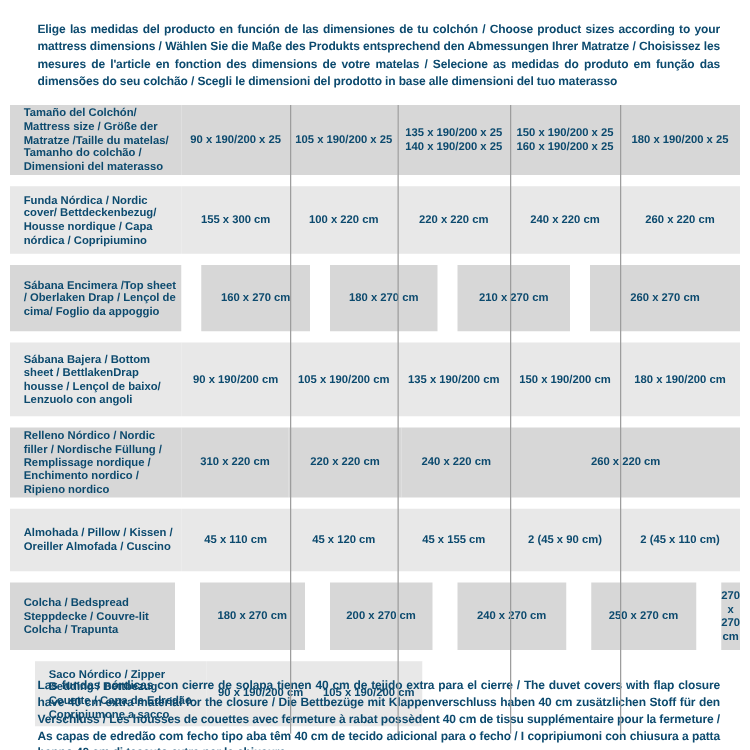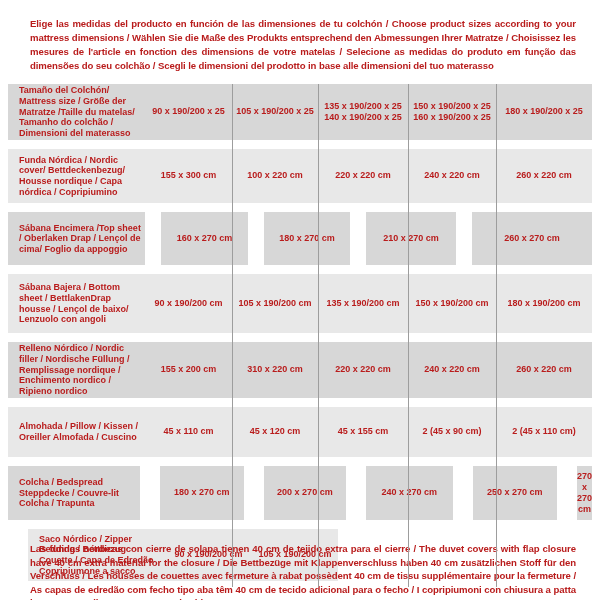--- a/index.html
+++ b/index.html
@@ -2,21 +2,21 @@
 <html><head>
 <meta charset="utf-8">
 <style>
   html,body{margin:0;padding:0;background:#ffffff;}
   .page{
     position:relative;
     width:600px;height:600px;
     background:#ffffff;
     font-family:"Liberation Sans",sans-serif;
     font-weight:bold;
-    color:#b91c1c;
+    color:#0c4a6e;
     overflow:hidden;
   }
   .note{
     position:absolute;left:30px;width:546px;
     margin:0;
     font-size:9.6px;line-height:14px;
     text-align:justify;
     letter-spacing:-0.1px;
   }
   .intro{top:17px;}
@@ -108,21 +108,20 @@
       <div class="cell label">Sábana Bajera / Bottom sheet / BettlakenDrap housse / Lençol de baixo/ Lenzuolo con angoli</div>
       <div class="cell c1">90 x 190/200 cm</div>
       <div class="cell c2">105 x 190/200 cm</div>
       <div class="cell c3">135 x 190/200 cm</div>
       <div class="cell c4">150 x 190/200 cm</div>
       <div class="cell c5">180 x 190/200 cm</div>
     </div>
 
     <div class="row dark r5">
       <div class="cell label">Relleno Nórdico / Nordic filler / Nordische Füllung / Remplissage nordique / Enchimento nordico / Ripieno nordico</div>
-      <div class="cell c1">155 x 200 cm</div>
       <div class="cell c2">310 x 220 cm</div>
       <div class="cell c3">220 x 220 cm</div>
       <div class="cell c4">240 x 220 cm</div>
       <div class="cell c5">260 x 220 cm</div>
     </div>
 
     <div class="row light r6">
       <div class="cell label">Almohada / Pillow / Kissen / Oreiller Almofada / Cuscino</div>
       <div class="cell c1">45 x 110 cm</div>
       <div class="cell c2">45 x 120 cm</div>

